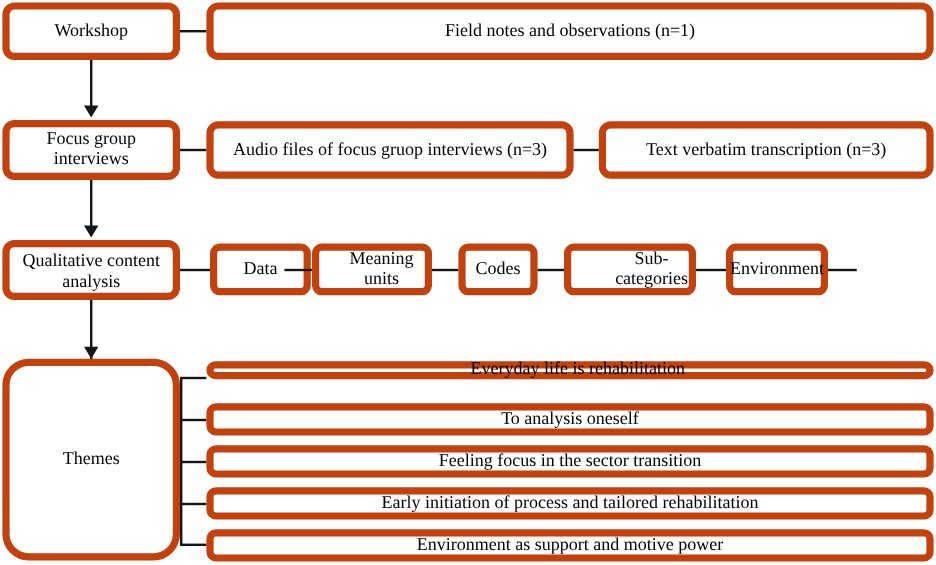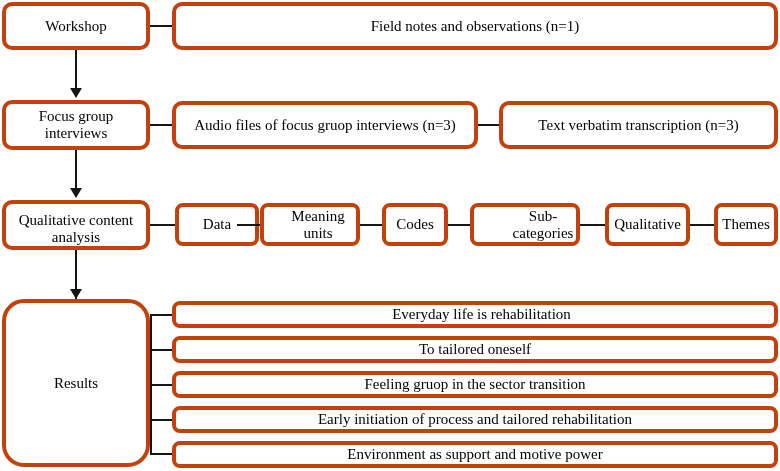--- a/index.html
+++ b/index.html
@@ -14,21 +14,21 @@
   #flowchart {
     position: relative;
     width: 780px;
     height: 471px;
     background: #ffffff;
     overflow: hidden;
   }
   .node {
     position: absolute;
     box-sizing: border-box;
-    border: 4px solid #c2410c;
+    border: 6px solid #c2410c;
     background: #ffffff;
     display: flex;
     align-items: center;
     justify-content: center;
     text-align: center;
     line-height: 1.12;
     color: #000000;
   }
   .node .label {
     display: block;
@@ -121,54 +121,51 @@
 
   <div class="conn conn-h" style="left:448px; top:224px; width:22px;"></div>
 
   <div class="node r-sm fs-15" style="left:470px; top:203px; width:110px; height:43px;padding-left:36px;">
     <span class="label">Sub-categories</span>
   </div>
 
   <div class="conn conn-h" style="left:580px; top:224px; width:25px;"></div>
 
   <div class="node r-sm fs-15" style="left:605px; top:203px; width:85px; height:43px;">
-    <span class="label">Qualitative</span>
+    <span class="label">Environment</span>
   </div>
 
   <div class="conn conn-h" style="left:690px; top:224px; width:24px;"></div>
 
-  <div class="node r-sm fs-15" style="left:714px; top:203px; width:64px; height:43px;">
-    <span class="label">Themes</span>
-  </div>
 
   <div class="conn conn-v" style="left:75px; top:250px; height:50px;"></div>
   <div class="arrow-head" style="left:70px; top:289px;"></div>
 
   <div class="node r-lg fs-15" style="left:2px; top:299px; width:148px; height:168px;">
-    <span class="label">Results</span>
+    <span class="label">Themes</span>
   </div>
 
   <div class="conn conn-v" style="left:150px; top:315px; height:139px;"></div>
 
   <div class="conn conn-h" style="left:150px; top:314px; width:22px;"></div>
   <div class="conn conn-h" style="left:150px; top:349px; width:22px;"></div>
   <div class="conn conn-h" style="left:150px; top:384px; width:22px;"></div>
   <div class="conn conn-h" style="left:150px; top:419px; width:22px;"></div>
   <div class="conn conn-h" style="left:150px; top:453px; width:22px;"></div>
 
-  <div class="node r-sm fs-15" style="left:172px; top:301px; width:606px; height:27px;padding-left:13px;">
+  <div class="node r-sm fs-15" style="left:172px; top:301px; width:606px; height:15px;padding-left:13px;">
     <span class="label">Everyday life is rehabilitation</span>
   </div>
 
   <div class="node r-sm fs-15" style="left:172px; top:336px; width:606px; height:27px;">
-    <span class="label">To tailored oneself</span>
+    <span class="label">To analysis oneself</span>
   </div>
 
   <div class="node r-sm fs-15" style="left:172px; top:371px; width:606px; height:27px;">
-    <span class="label">Feeling gruop in the sector transition</span>
+    <span class="label">Feeling focus in the sector transition</span>
   </div>
 
   <div class="node r-sm fs-15" style="left:172px; top:406px; width:606px; height:27px;">
     <span class="label">Early initiation of process and tailored rehabilitation</span>
   </div>
 
   <div class="node r-sm fs-15" style="left:172px; top:441px; width:606px; height:27px;">
     <span class="label">Environment as support and motive power</span>
   </div>
 

